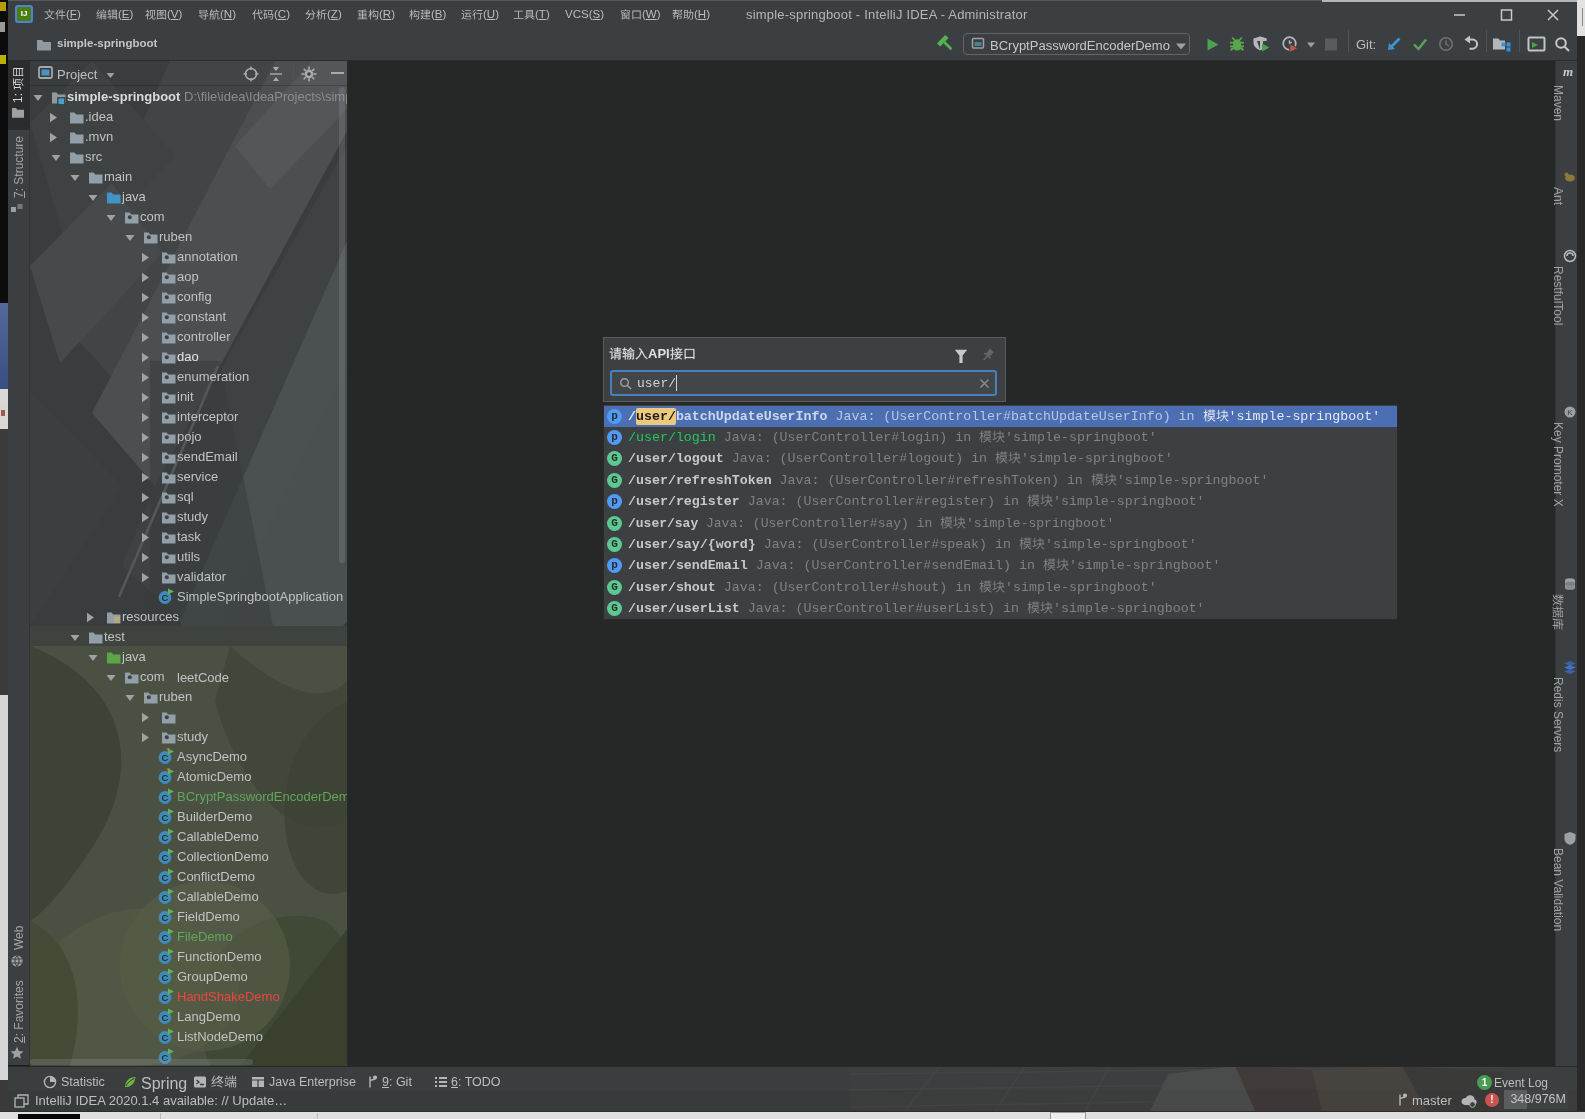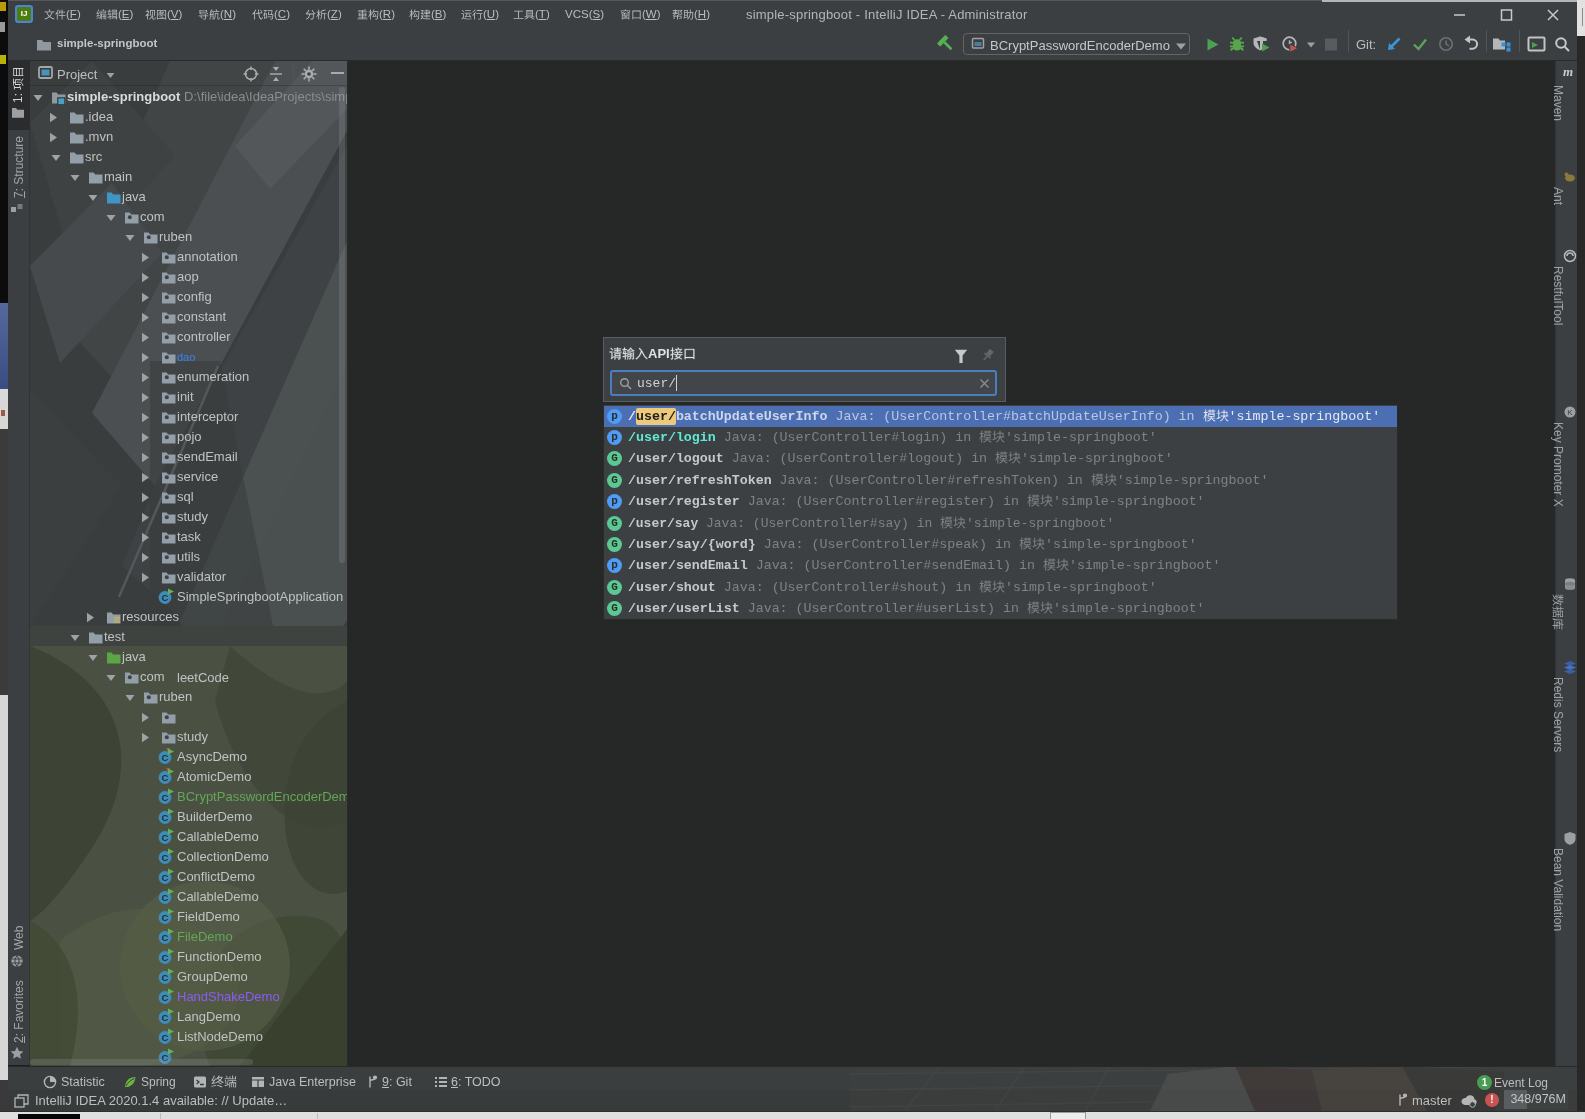--- a/index.html
+++ b/index.html
@@ -406,21 +406,21 @@
       <circle cx="5.8" cy="8.2" r="2" fill="#3f4345"></circle>
     </svg>
     <div class="a" style="left:177px;top:327px;height:20px;line-height:20px;font-size:13px;color:#c0c2c4;white-space:nowrap">controller</div>
     <svg class="a" style="left:141px;top:352px" width="9" height="11">
       <path d="M1 0.8 v9.4 L8 5.5 z" fill="#9fa2a4"></path>
     </svg>
     <svg class="a" style="left:161px;top:349px" width="16" height="16">
       <path d="M1 3.5 h4.6 l1.5 2 H14.5 v9 H1 z" fill="#929ea8"></path>
       <circle cx="5.8" cy="8.2" r="2" fill="#3f4345"></circle>
     </svg>
-    <div class="a" style="left:177px;top:347px;height:20px;line-height:20px;font-size:11px;color:#3b82f6;white-space:nowrap">dao</div>
+    <div class="a" style="left:177px;top:347px;height:20px;line-height:20px;font-size:13px;color:#e5e5e5;white-space:nowrap">dao</div>
     <svg class="a" style="left:141px;top:372px" width="9" height="11">
       <path d="M1 0.8 v9.4 L8 5.5 z" fill="#9fa2a4"></path>
     </svg>
     <svg class="a" style="left:161px;top:369px" width="16" height="16">
       <path d="M1 3.5 h4.6 l1.5 2 H14.5 v9 H1 z" fill="#929ea8"></path>
       <circle cx="5.8" cy="8.2" r="2" fill="#3f4345"></circle>
     </svg>
     <div class="a" style="left:177px;top:367px;height:20px;line-height:20px;font-size:13px;color:#c0c2c4;white-space:nowrap">enumeration</div>
     <svg class="a" style="left:141px;top:392px" width="9" height="11">
       <path d="M1 0.8 v9.4 L8 5.5 z" fill="#9fa2a4"></path>
@@ -636,21 +636,21 @@
       <circle cx="7" cy="9.5" r="6.4" fill="#3d8db8"></circle>
       <text x="7" y="13" font-size="9.5" font-family="Liberation Sans" font-weight="bold" fill="#2a2e30" text-anchor="middle">C</text>
       <path d="M10 0.5 L16 3.5 L10 6.5 z" fill="#5fb357"></path>
     </svg>
     <div class="a" style="left:177px;top:967px;height:20px;line-height:20px;font-size:13px;color:#c0c2c4;white-space:nowrap">GroupDemo</div>
     <svg class="a" style="left:158px;top:988px" width="19" height="19">
       <circle cx="7" cy="9.5" r="6.4" fill="#3d8db8"></circle>
       <text x="7" y="13" font-size="9.5" font-family="Liberation Sans" font-weight="bold" fill="#2a2e30" text-anchor="middle">C</text>
       <path d="M10 0.5 L16 3.5 L10 6.5 z" fill="#5fb357"></path>
     </svg>
-    <div class="a" style="left:177px;top:987px;height:20px;line-height:20px;font-size:13px;color:#8b5cf6;white-space:nowrap">HandShakeDemo</div>
+    <div class="a" style="left:177px;top:987px;height:20px;line-height:20px;font-size:13px;color:#ef4444;white-space:nowrap">HandShakeDemo</div>
     <svg class="a" style="left:158px;top:1008px" width="19" height="19">
       <circle cx="7" cy="9.5" r="6.4" fill="#3d8db8"></circle>
       <text x="7" y="13" font-size="9.5" font-family="Liberation Sans" font-weight="bold" fill="#2a2e30" text-anchor="middle">C</text>
       <path d="M10 0.5 L16 3.5 L10 6.5 z" fill="#5fb357"></path>
     </svg>
     <div class="a" style="left:177px;top:1007px;height:20px;line-height:20px;font-size:13px;color:#c0c2c4;white-space:nowrap">LangDemo</div>
     <svg class="a" style="left:158px;top:1028px" width="19" height="19">
       <circle cx="7" cy="9.5" r="6.4" fill="#3d8db8"></circle>
       <text x="7" y="13" font-size="9.5" font-family="Liberation Sans" font-weight="bold" fill="#2a2e30" text-anchor="middle">C</text>
       <path d="M10 0.5 L16 3.5 L10 6.5 z" fill="#5fb357"></path>
@@ -745,21 +745,21 @@
 <div class="a" style="left:603px;top:405px;width:795px;height:215px;background:#3d4042;border:1px solid #2a2a2a;border-top:none"></div>
 <div class="a" style="left:604px;top:405.6px;width:793px;height:21.4px;background:#4c6eb2"></div>
 <div class="a mono" style="left:607px;top:408.6px;width:15px;height:15px;border-radius:8px;background:#4f9bf5;color:#2b2b2b;font-size:11px;font-weight:bold;text-align:center;line-height:15px">p</div>
 <div class="a mono" style="left:628px;top:405.6px;height:21.4px;line-height:21.4px;font-size:13.3px;white-space:nowrap"><span style="color:#e8eaec;font-weight:bold">/</span><span style="background:#edc97c;color:#1e1e1e;font-weight:bold;border-radius:2px;padding:1px 0">user/</span><span style="color:#ccd7ea;font-weight:bold">batchUpdateUserInfo</span><span style="color:#b9c7e2"> Java: (UserController#batchUpdateUserInfo) in </span><span style="color:#e4e9f2"><svg class="cj" style="width:13px;height:13px;vertical-align:-2px" viewBox="0 0 1000 1000">
         <use href="#u6a21"></use>
       </svg><svg class="cj" style="width:13px;height:13px;vertical-align:-2px" viewBox="0 0 1000 1000">
         <use href="#u5757"></use>
       </svg>'simple-springboot'</span></div>
 <div class="a" style="left:604px;top:427.0px;width:793px;height:21.4px;background:transparent"></div>
 <div class="a mono" style="left:607px;top:430.0px;width:15px;height:15px;border-radius:8px;background:#4f9bf5;color:#2b2b2b;font-size:11px;font-weight:bold;text-align:center;line-height:15px">p</div>
-<div class="a mono" style="left:628px;top:427.0px;height:21.4px;line-height:21.4px;font-size:13.3px;white-space:nowrap"><span style="color:#5eead4;font-weight:bold">/user/login</span><span style="color:#7f8285"> Java: (UserController#login) in <svg class="cj" style="width:13px;height:13px;vertical-align:-2px" viewBox="0 0 1000 1000">
+<div class="a mono" style="left:628px;top:427.0px;height:21.4px;line-height:21.4px;font-size:13.3px;white-space:nowrap"><span style="color:#22c55e;font-weight:normal">/user/login</span><span style="color:#7f8285"> Java: (UserController#login) in <svg class="cj" style="width:13px;height:13px;vertical-align:-2px" viewBox="0 0 1000 1000">
         <use href="#u6a21"></use>
       </svg><svg class="cj" style="width:13px;height:13px;vertical-align:-2px" viewBox="0 0 1000 1000">
         <use href="#u5757"></use>
       </svg>'simple-springboot'</span></div>
 <div class="a" style="left:604px;top:448.4px;width:793px;height:21.4px;background:transparent"></div>
 <div class="a mono" style="left:607px;top:451.4px;width:15px;height:15px;border-radius:8px;background:#5cc992;color:#2b2b2b;font-size:11px;font-weight:bold;text-align:center;line-height:15px">G</div>
 <div class="a mono" style="left:628px;top:448.4px;height:21.4px;line-height:21.4px;font-size:13.3px;white-space:nowrap"><span style="color:#c6c8ca;font-weight:bold">/user/logout</span><span style="color:#7f8285"> Java: (UserController#logout) in <svg class="cj" style="width:13px;height:13px;vertical-align:-2px" viewBox="0 0 1000 1000">
         <use href="#u6a21"></use>
       </svg><svg class="cj" style="width:13px;height:13px;vertical-align:-2px" viewBox="0 0 1000 1000">
         <use href="#u5757"></use>
@@ -837,21 +837,21 @@
 <div class="a" style="left:8px;top:1066px;width:1569px;height:1px;background:#292929"></div>
 <svg class="a" style="left:43px;top:1075px" width="14" height="14">
     <circle cx="7" cy="7" r="5.6" fill="none" stroke="#b3b5b7" stroke-width="1.4"></circle>
     <path d="M7 7 L7 1.4 A5.6 5.6 0 0 1 12.6 7 z" fill="#b3b5b7"></path>
   </svg>
 <div class="a" style="left:61px;top:1075px;color:#bcbec0;font-size:12.5px">Statistic</div>
 <svg class="a" style="left:123px;top:1075px" width="14" height="14">
     <path d="M12.5 2 C6 2 2.5 6 2 12 C7 12.5 12 9 12.5 2 z" fill="#6db33f"></path>
     <path d="M3 11 C5 7 8 5 11.5 3.5" stroke="#3b3e3f" stroke-width="1" fill="none"></path>
   </svg>
-<div class="a" style="left:141px;top:1075px;color:#bcbec0;font-size:12px">Spring</div>
+<div class="a" style="left:141px;top:1075px;color:#bcbec0;font-size:16px">Spring</div>
 <svg class="a" style="left:193px;top:1075px" width="14" height="14">
     <rect x="1" y="1.5" width="12" height="11" rx="1.5" fill="#b3b5b7"></rect>
     <path d="M3.5 5 L6 7 L3.5 9 M7 9.5 H11" stroke="#3b3e3f" stroke-width="1.3" fill="none"></path>
   </svg>
 <div class="a" style="left:211px;top:1075px;color:#bcbec0;font-size:12.5px"><svg class="cj" style="width:13px;height:13px;vertical-align:-2px" viewBox="0 0 1000 1000">
       <use href="#u7ec8"></use>
     </svg><svg class="cj" style="width:13px;height:13px;vertical-align:-2px" viewBox="0 0 1000 1000">
       <use href="#u7aef"></use>
     </svg></div>
 <svg class="a" style="left:251px;top:1075px" width="14" height="14">

